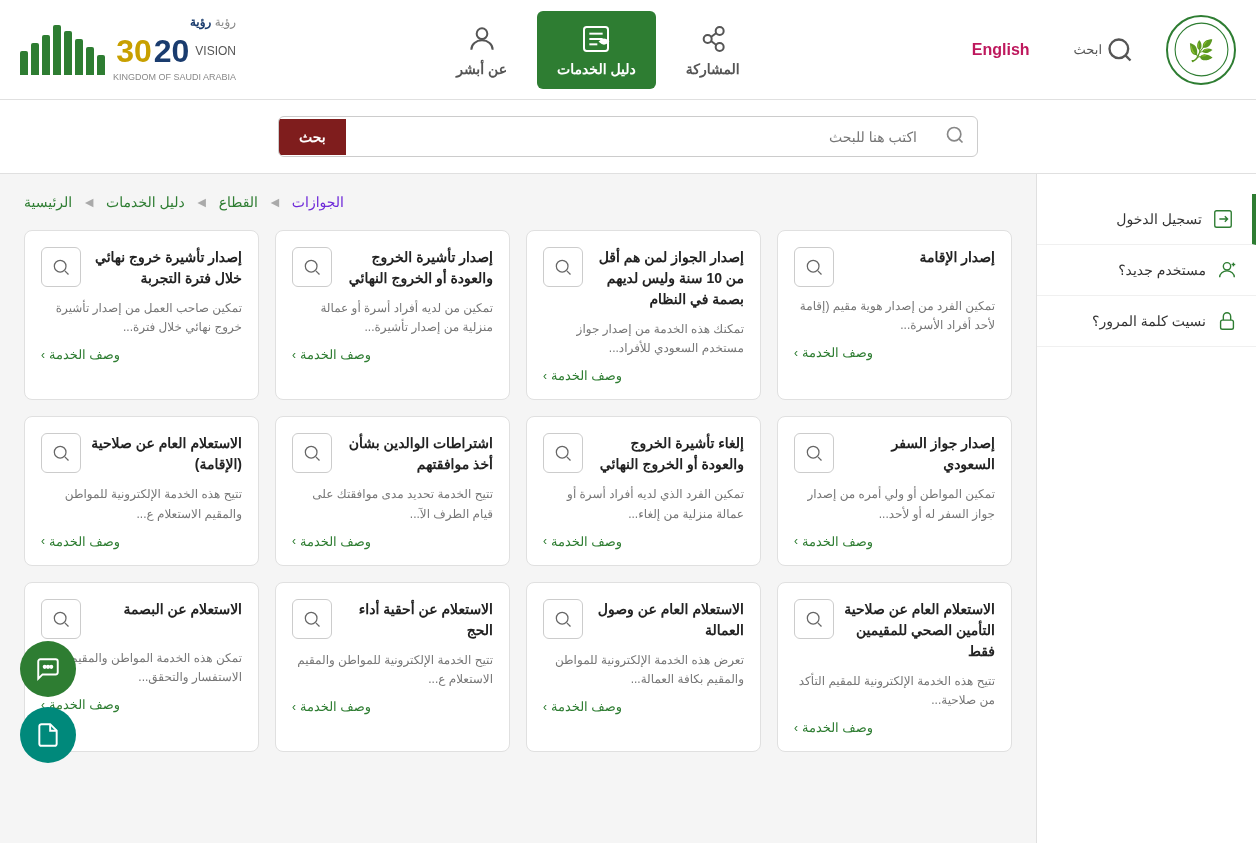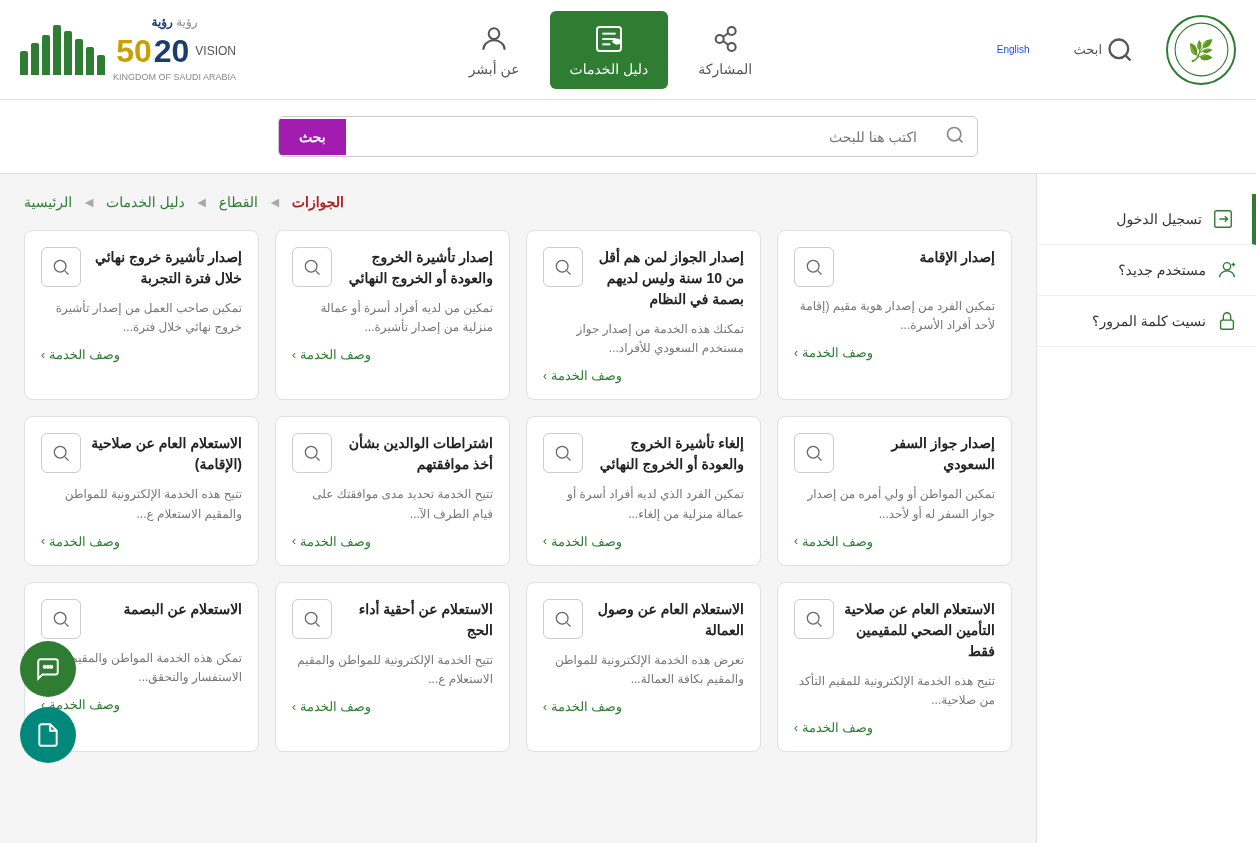--- a/index.html
+++ b/index.html
@@ -57,23 +57,23 @@
     }
 
     .search-btn svg {
       width: 28px;
       height: 28px;
     }
 
     .lang-btn {
       background: none;
       border: none;
-      color: #1d4ed8;
-      font-size: 10px;
-      font-weight: 400;
+      color: #be185d;
+      font-size: 16px;
+      font-weight: 700;
       cursor: pointer;
       padding: 8px 12px;
     }
 
     .header-center {
       display: flex;
       align-items: center;
       gap: 10px;
     }
 
@@ -82,20 +82,21 @@
       flex-direction: column;
       align-items: center;
       cursor: pointer;
       padding: 12px 20px;
       border-radius: 6px;
       font-size: 14px;
       color: #555;
       gap: 6px;
       border: none;
       background: none;
+      font-weight: bold;
     }
 
     .nav-item.active {
       background: #2e7d32;
       color: #fff;
     }
 
     .nav-item svg {
       width: 32px;
       height: 32px;
@@ -173,21 +174,21 @@
       padding: 10px 16px;
       border: none;
       outline: none;
       font-size: 14px;
       text-align: right;
       direction: rtl;
       color: #999;
     }
 
     .search-submit {
-      background: #a21caf;
+      background: #7f1d1d;
       color: #fff;
       border: none;
       padding: 10px 20px;
       cursor: pointer;
       font-size: 14px;
       font-weight: 600;
     }
 
     .search-icon-btn {
       padding: 8px 12px;
@@ -254,22 +255,22 @@
     .breadcrumb-sep {
       color: #aaa;
     }
 
     .breadcrumb-link {
       color: #2e7d32;
       cursor: pointer;
     }
 
     .breadcrumb-current {
-      color: #b91c1c;
-      font-weight: 700;
+      color: #6d28d9;
+      font-weight: 400;
     }
 
     
     .services-grid {
       display: grid;
       grid-template-columns: repeat(4, 1fr);
       gap: 16px;
     }
 
     .service-card {
@@ -414,27 +415,27 @@
         <circle cx="12" cy="8" r="4"></circle>
         <path d="M4 20c0-4 3.6-7 8-7s8 3 8 7"></path>
       </svg>
       <span>عن أبشر</span>
     </button>
   </div>
 
   <div class="header-left">
     <div class="vision-logo">
       <div class="vision-text">
-        <div style="font-size:12px; color:#888; text-align:center;">
+        <div style="font-size:12px; color:#888; text-align:right;">
           <span>رؤية</span> <span style="color:#1a3c6e; font-weight:700;">رؤية</span>
         </div>
         <div class="vision-2030">
           <div style="font-size:12px; color:#555; margin-left:4px;">VISION</div>
           <span class="v-20" style="font-size:32px; font-weight:900; color:#1a3c6e;">20</span>
-          <span class="v-30" style="font-size:32px; font-weight:900; color:#c8a000;">50</span>
+          <span class="v-30" style="font-size:32px; font-weight:900; color:#c8a000;">30</span>
         </div>
         <div style="font-size:9px; color:#888; text-align:center;">KINGDOM OF SAUDI ARABIA</div>
       </div>
       <div class="vision-bars">
         <div class="bar" style="height:20px;"></div>
         <div class="bar" style="height:28px;"></div>
         <div class="bar" style="height:36px;"></div>
         <div class="bar" style="height:44px;"></div>
         <div class="bar" style="height:50px;"></div>
         <div class="bar" style="height:40px;"></div>

